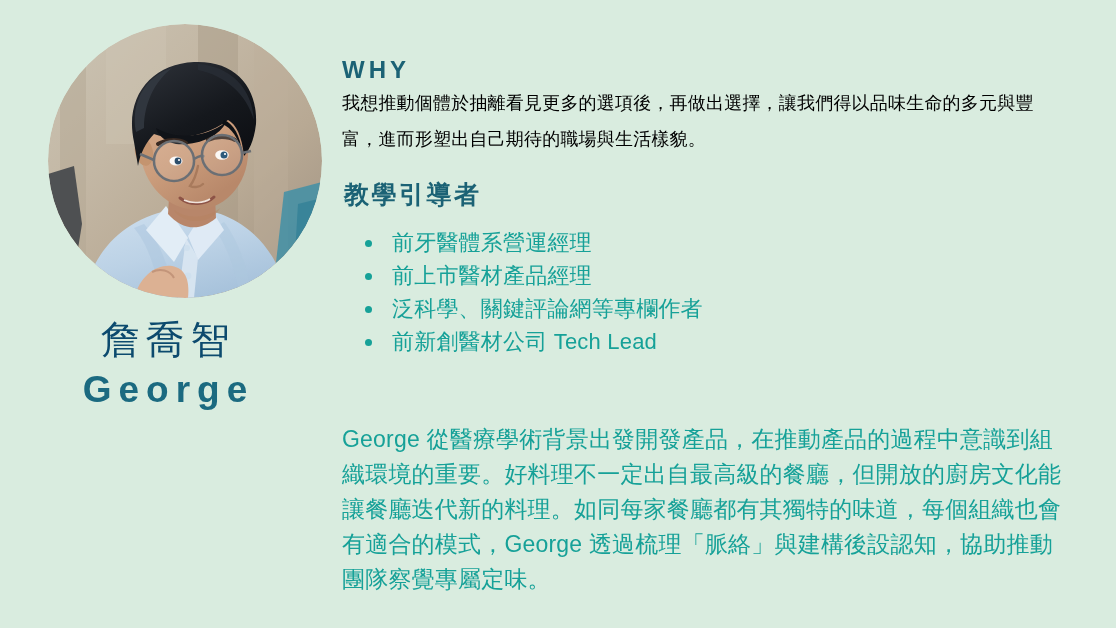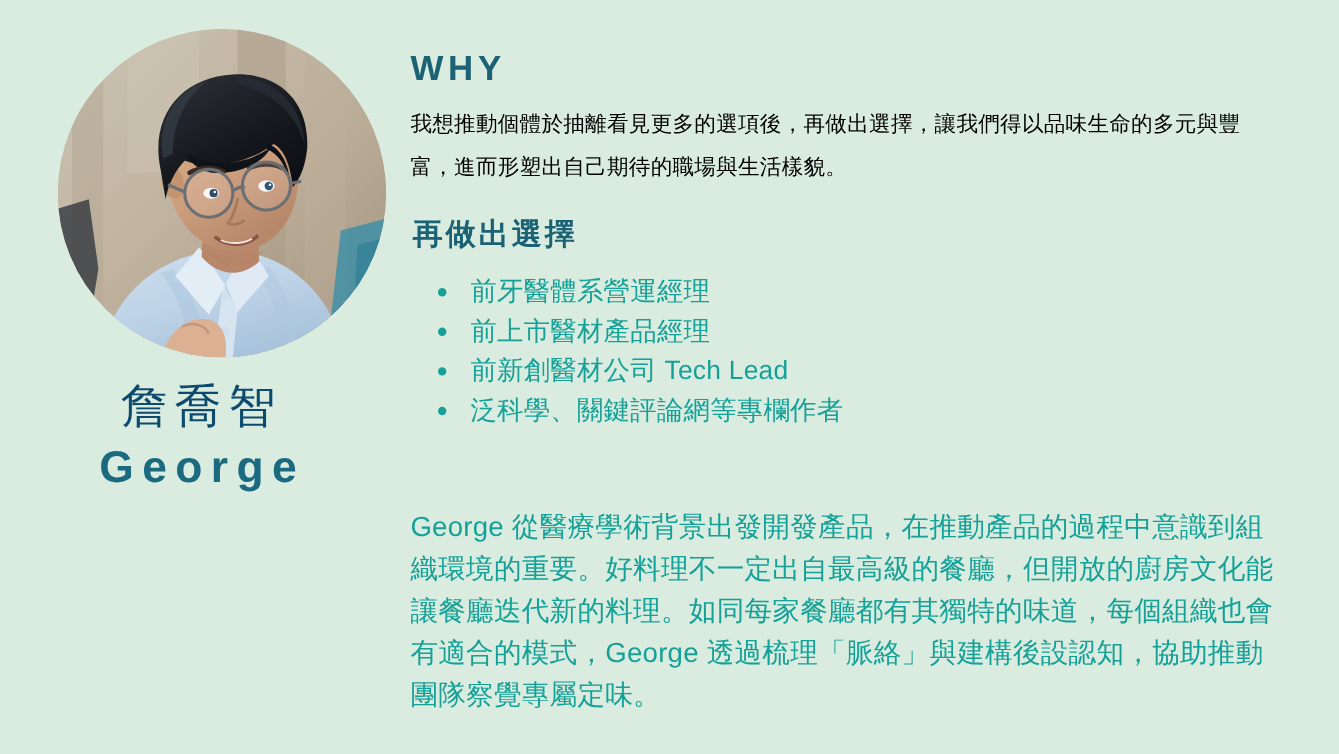--- a/index.html
+++ b/index.html
@@ -71,22 +71,22 @@
     position: absolute;
     left: 342px;
     top: 0;
     width: 740px;
     height: 628px;
   }
 
   .sec-head-en {
     position: absolute;
     left: 0;
-    top: 42px;
-    font-size: 29px;
+    top: 56px;
+    font-size: 24px;
     font-weight: bold;
     color: #1b6275;
     letter-spacing: 4px;
   }
 
   #why-body {
     position: absolute;
     left: 0;
     top: 85px;
     width: 716px;
@@ -257,25 +257,25 @@
       <div id="name-en">George</div>
     </div>
   </div>
 
   <div id="right-col">
 
     <div class="sec-head-en">WHY</div>
 
     <div id="why-body">我想推動個體於抽離看見更多的選項後，再做出選擇，讓我們得以品味生命的多元與豐富，進而形塑出自己期待的職場與生活樣貌。</div>
 
-    <div class="sec-head-zh">再做出選擇</div>
+    <div class="sec-head-zh">教學引導者</div>
 
     <ul id="exp-list">
       <li>前牙醫體系營運經理</li>
       <li>前上市醫材產品經理</li>
+      <li>泛科學、關鍵評論網等專欄作者</li>
       <li>前新創醫材公司 Tech Lead</li>
-      <li>泛科學、關鍵評論網等專欄作者</li>
     </ul>
 
     <div id="bio-body">George 從醫療學術背景出發開發產品，在推動產品的過程中意識到組織環境的重要。好料理不一定出自最高級的餐廳，但開放的廚房文化能讓餐廳迭代新的料理。如同每家餐廳都有其獨特的味道，每個組織也會有適合的模式，George 透過梳理「脈絡」與建構後設認知，協助推動團隊察覺專屬定味。</div>
   </div>
 
 </div>
 
 </body></html>

